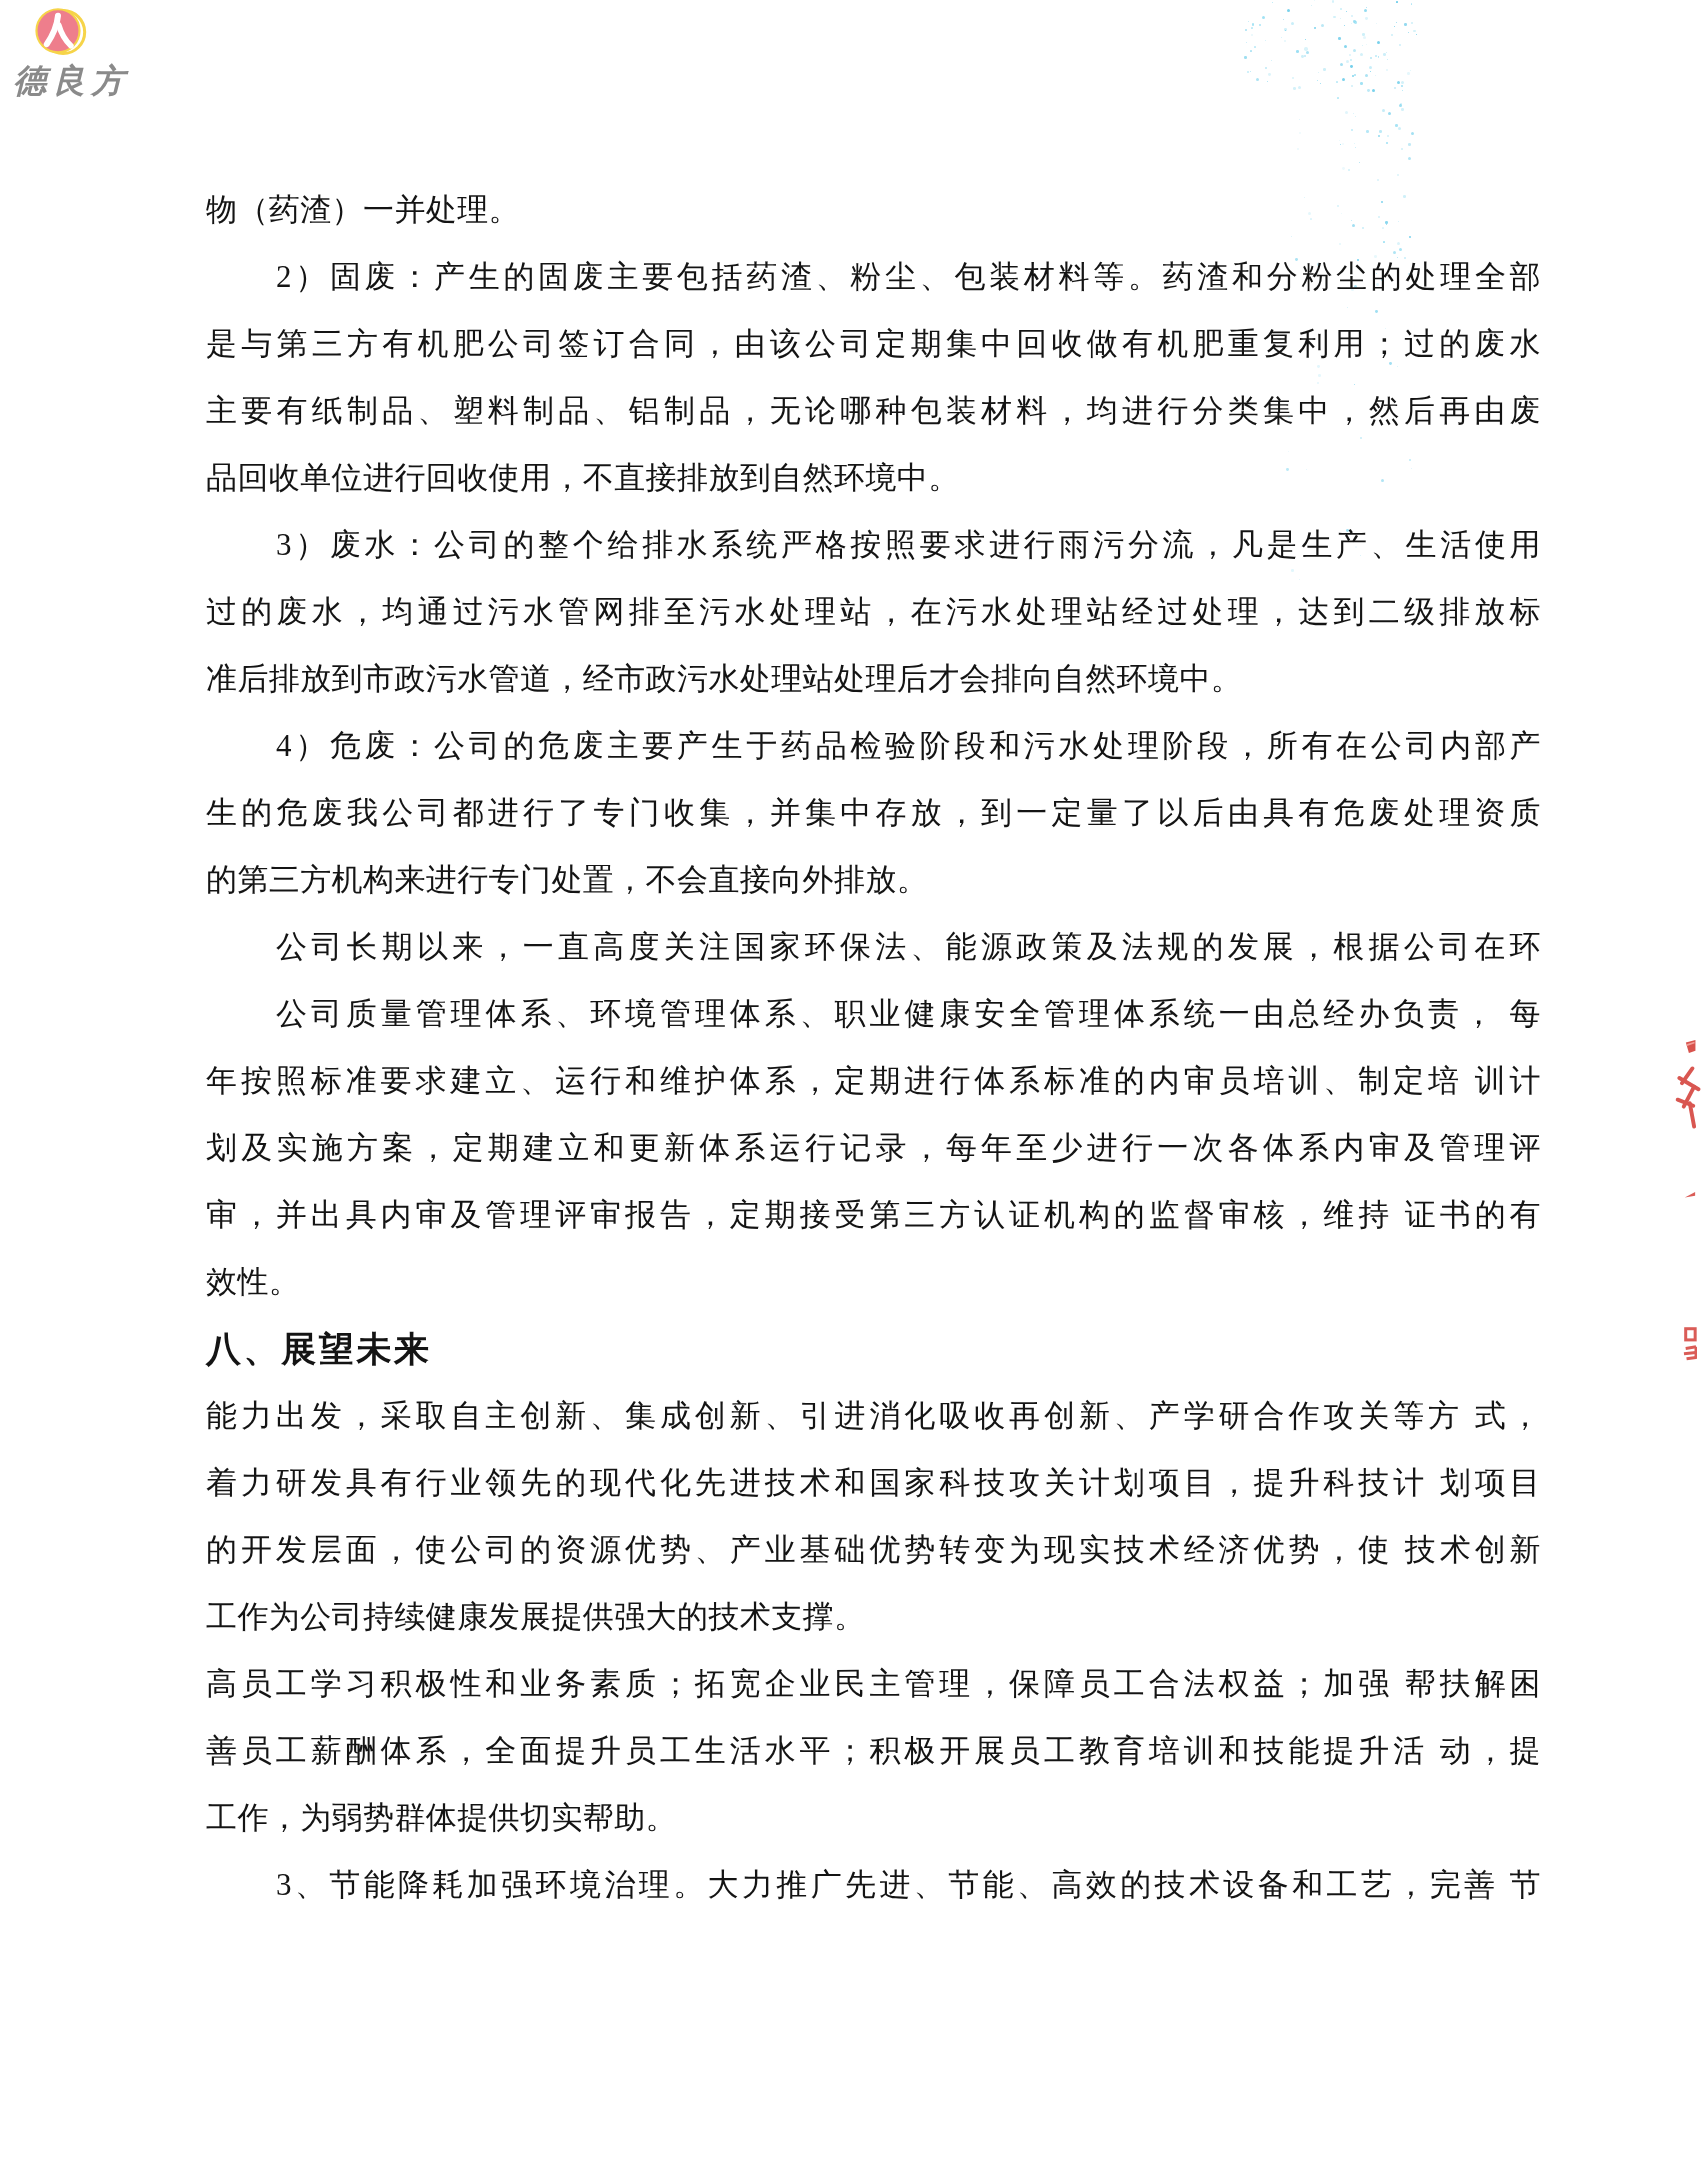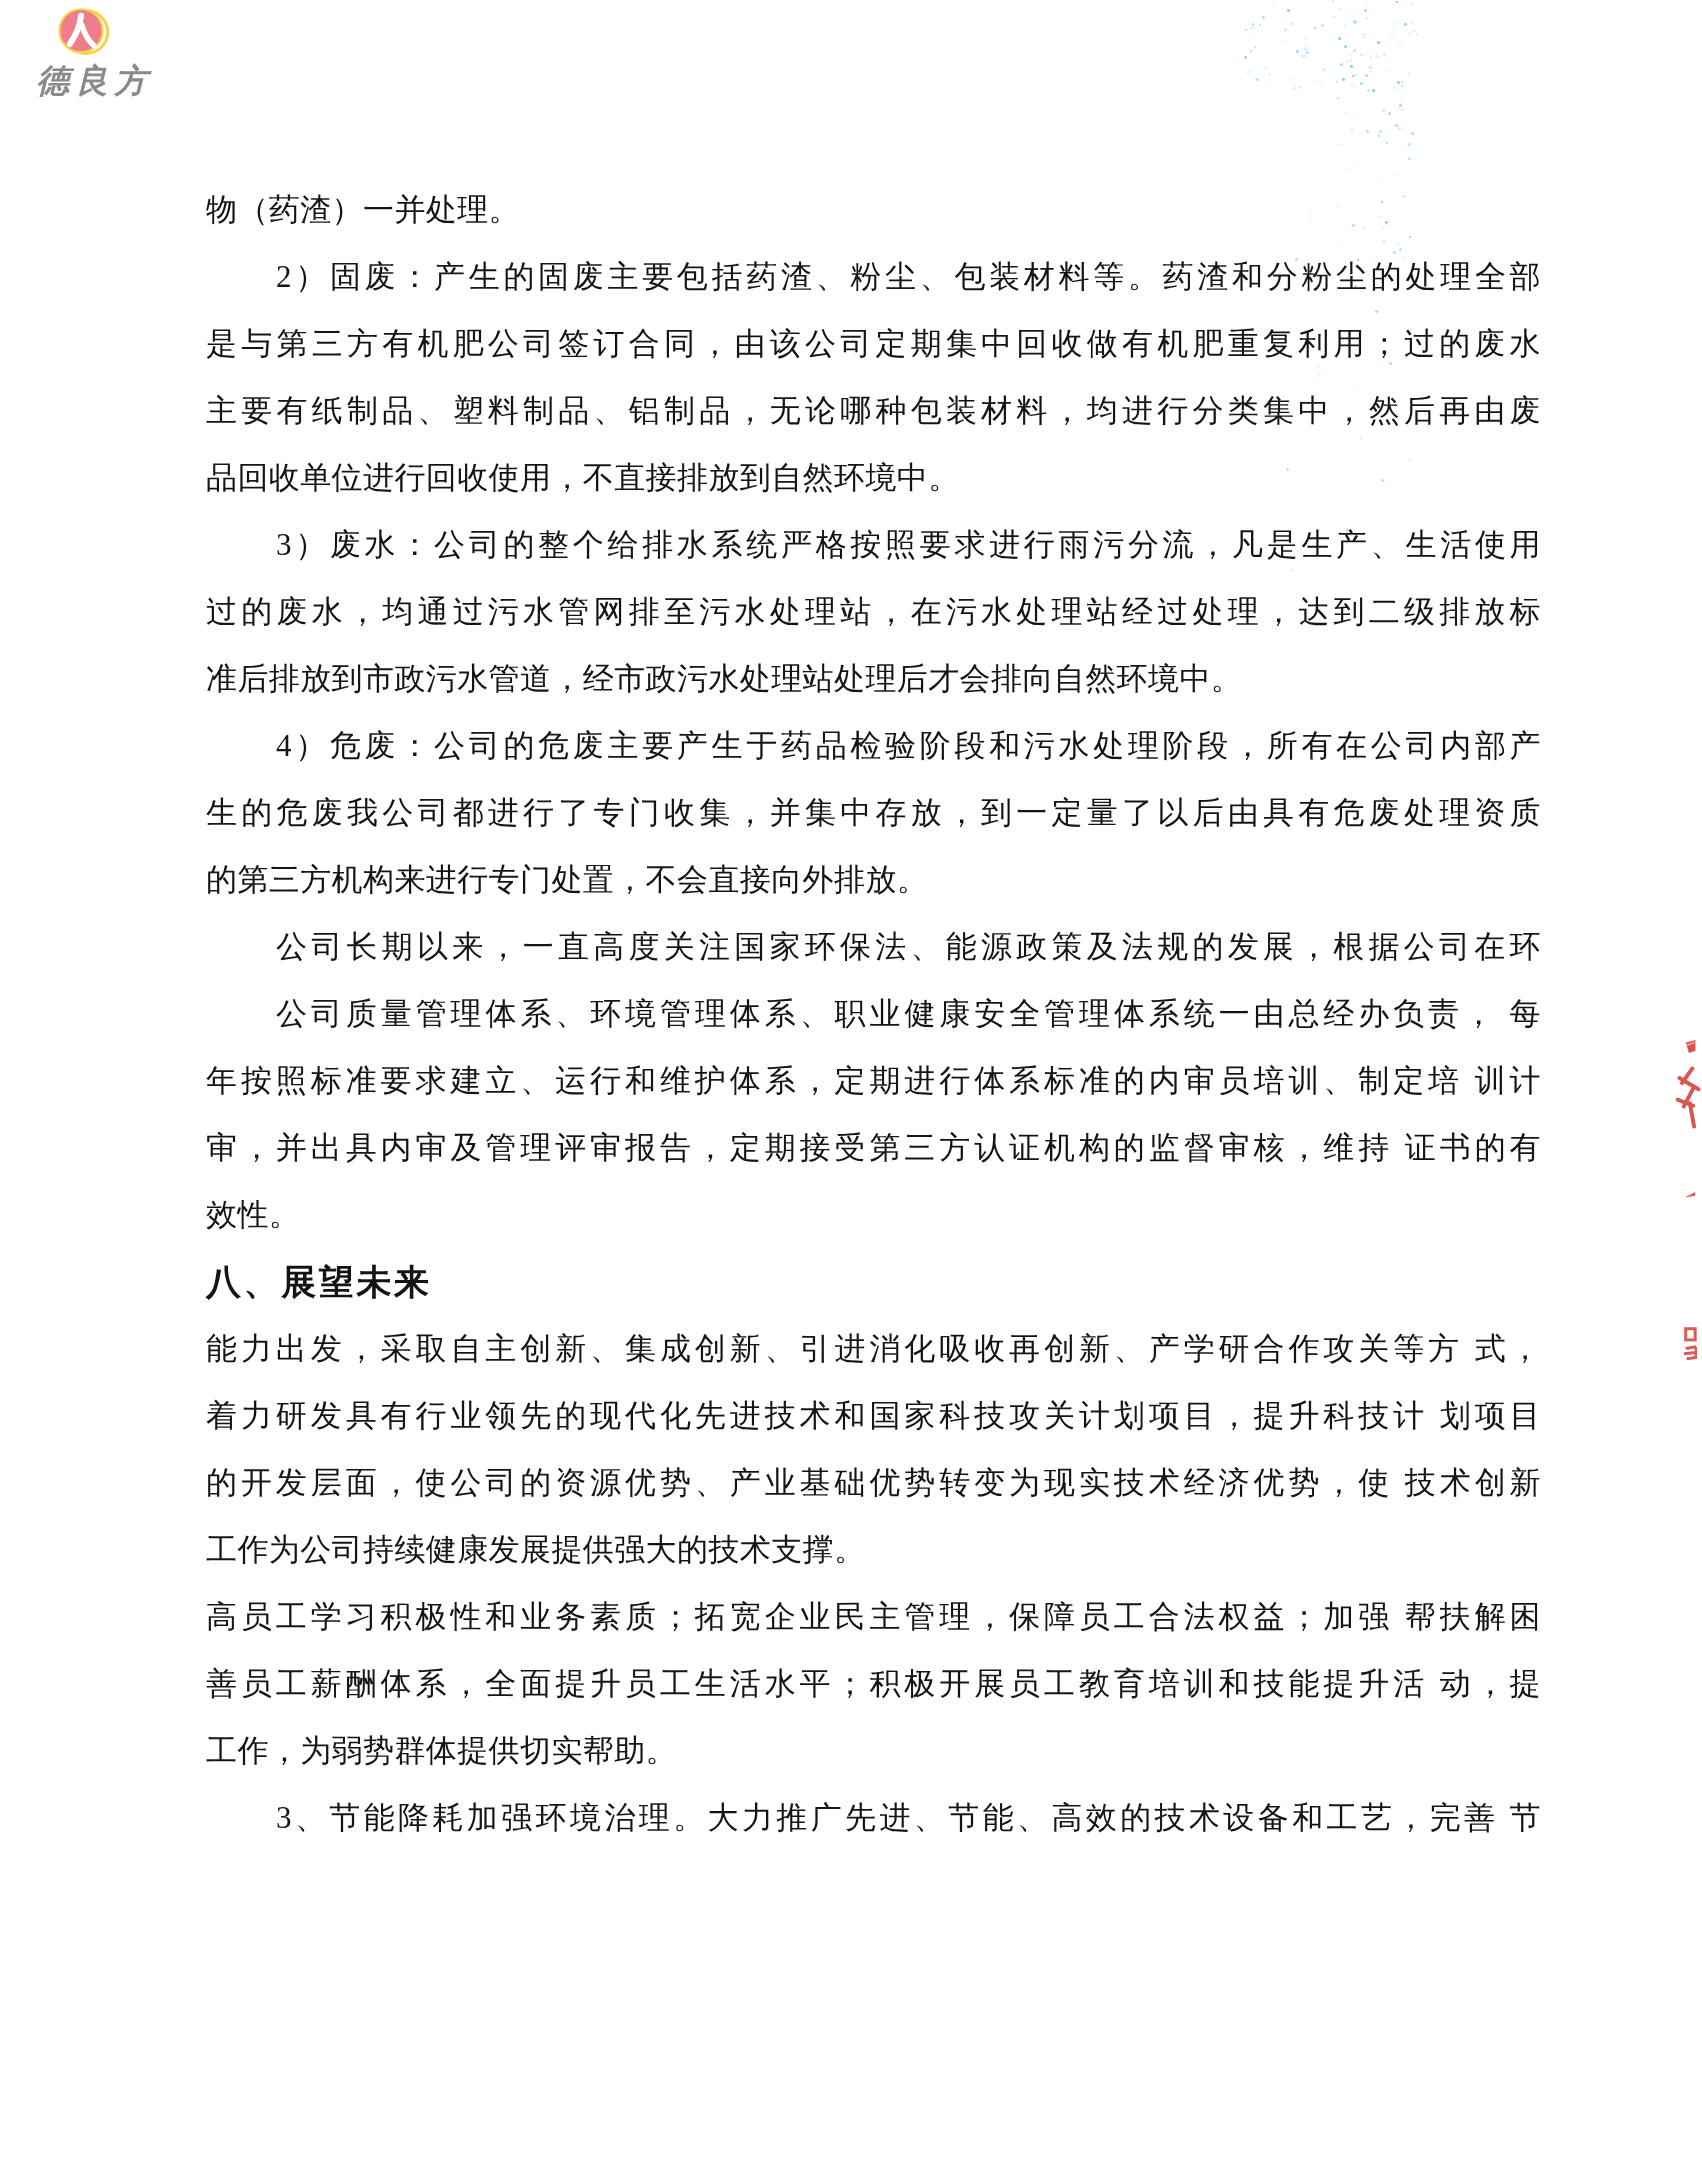--- a/index.html
+++ b/index.html
@@ -8,21 +8,21 @@
     background: #ffffff;
     overflow: hidden;
     font-family: "Liberation Serif", "DejaVu Serif", serif;
   }
   .page {
     position: absolute; left: 0; top: 0;
     width: 1703px; height: 2408px;
     background: #ffffff;
   }
   
-  .logo { position: absolute; left: 31px; top: 4.3px; width: 139px; height: 104px; }
+  .logo { position: absolute; left: 8px; top: 4.3px; width: 139px; height: 104px; }
   .logo svg { position: absolute; left: 25px; top: 1.7px; }
   .logo-text {
     position: absolute; left: 5.2px; top: 55px;
     font-size: 33px; letter-spacing: 6px;
     font-style: italic; font-weight: bold;
     color: #8a8a8a;
     font-family: "DejaVu Serif", serif;
     white-space: nowrap;
   }
   
@@ -282,20 +282,21 @@
       <div class="line">品回收单位进行回收使用，不直接排放到自然环境中。</div>
       <div class="line indent fill">3）废水：公司的整个给排水系统严格按照要求进行雨污分流，凡是生产、生活使用</div>
       <div class="line fill">过的废水，均通过污水管网排至污水处理站，在污水处理站经过处理，达到二级排放标</div>
       <div class="line">准后排放到市政污水管道，经市政污水处理站处理后才会排向自然环境中。</div>
       <div class="line indent fill">4）危废：公司的危废主要产生于药品检验阶段和污水处理阶段，所有在公司内部产</div>
       <div class="line fill">生的危废我公司都进行了专门收集，并集中存放，到一定量了以后由具有危废处理资质</div>
       <div class="line">的第三方机构来进行专门处置，不会直接向外排放。</div>
       <div class="line indent fill">公司长期以来，一直高度关注国家环保法、能源政策及法规的发展，根据公司在环</div>
       <div class="line indent fill">公司质量管理体系、环境管理体系、职业健康安全管理体系统一由总经办负责， 每</div>
       <div class="line fill">年按照标准要求建立、运行和维护体系，定期进行体系标准的内审员培训、制定培 训计</div>
+      <div class="line fill">划及实施方案，定期建立和更新体系运行记录，每年至少进行一次各体系内审及管理评</div>
       <div class="line fill">审，并出具内审及管理评审报告，定期接受第三方认证机构的监督审核，维持 证书的有</div>
       <div class="line">效性。</div>
       <div class="line heading">八、展望未来</div>
       <div class="line fill">能力出发，采取自主创新、集成创新、引进消化吸收再创新、产学研合作攻关等方 式，</div>
       <div class="line fill">着力研发具有行业领先的现代化先进技术和国家科技攻关计划项目，提升科技计 划项目</div>
       <div class="line fill">的开发层面，使公司的资源优势、产业基础优势转变为现实技术经济优势，使 技术创新</div>
       <div class="line">工作为公司持续健康发展提供强大的技术支撑。</div>
       <div class="line fill">高员工学习积极性和业务素质；拓宽企业民主管理，保障员工合法权益；加强 帮扶解困</div>
       <div class="line fill">善员工薪酬体系，全面提升员工生活水平；积极开展员工教育培训和技能提升活 动，提</div>
       <div class="line">工作，为弱势群体提供切实帮助。</div>

